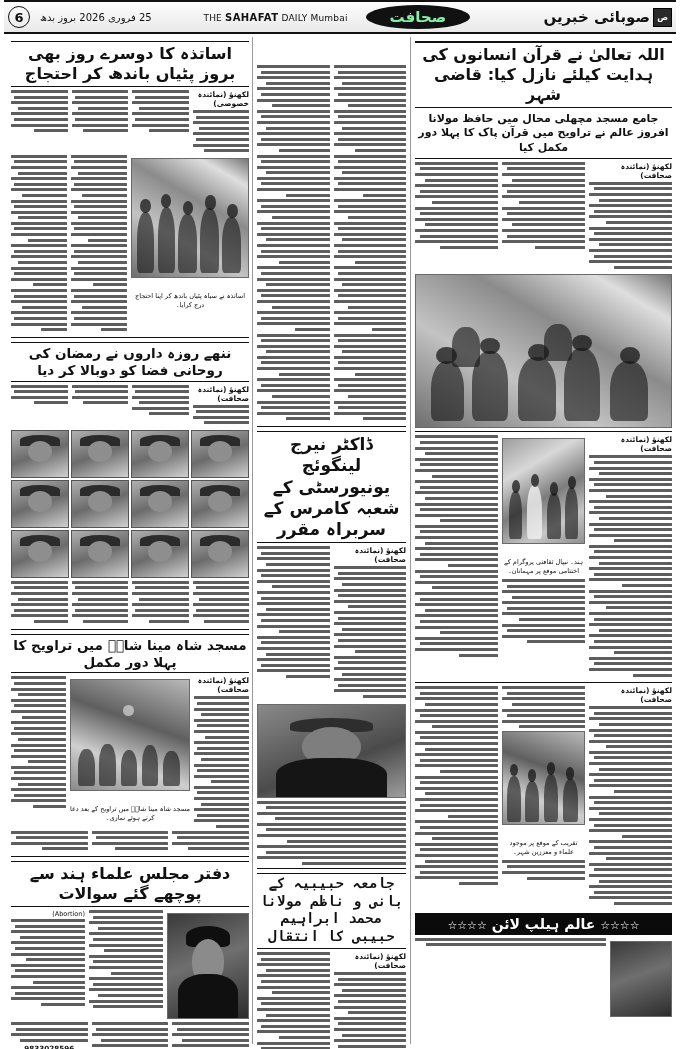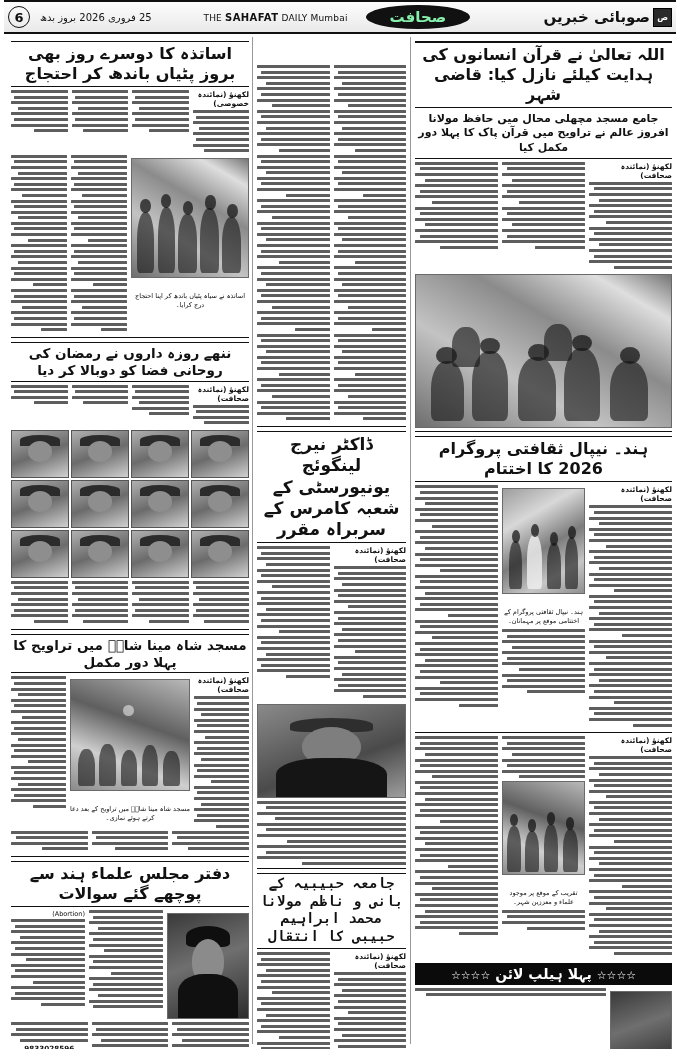--- a/index.html
+++ b/index.html
@@ -209,21 +209,20 @@
         <div class="fig" style="left:58%;bottom:4%;width:14%;height:48%;"></div>
         <div class="head" style="left:61%;bottom:50%;width:8%;height:11%;"></div>
         <div class="fig" style="left:76%;bottom:4%;width:15%;height:40%;"></div>
         <div class="head" style="left:80%;bottom:42%;width:8%;height:11%;"></div>
         <div class="fig" style="left:14%;bottom:40%;width:11%;height:26%;"></div>
         <div class="fig" style="left:50%;bottom:44%;width:11%;height:24%;"></div>
       </div>
 
       <div class="rule thick"></div>
 
-      <div class="hl lg">ہند۔ نیپال ثقافتی پروگرام 2026 کا اختتام</div>
       <div class="body-cols">
         <div class="bcol">
           <div class="dateline">لکھنؤ (نمائندہ صحافت)</div>
           <div class="ln s1"></div>
             <div class="ln s2"></div>
             <div class="ln s1"></div>
             <div class="ln s3"></div>
           <div class="ln s1"></div>
             <div class="ln s2"></div>
             <div class="ln s1"></div>
@@ -432,21 +431,21 @@
             <div class="ln s3"></div>
           <div class="ln s1"></div>
             <div class="ln s2"></div>
             <div class="ln s1"></div>
             <div class="ln s8"></div>
         </div>
       </div>
 
       <div class="blk-banner">
         <span class="st">☆☆☆☆</span>
-        <span>پہلا ہیلپ لائن</span>
+        <span>عالم ہیلپ لائن</span>
         <span class="st">☆☆☆☆</span>
       </div>
       <div class="body-cols">
         <div class="bcol" style="flex:0 0 62px;">
           <div class="photo mug dark" style="height:74px;">
             
           </div>
         </div>
         <div class="bcol">
           <div class="ln s1"></div>

